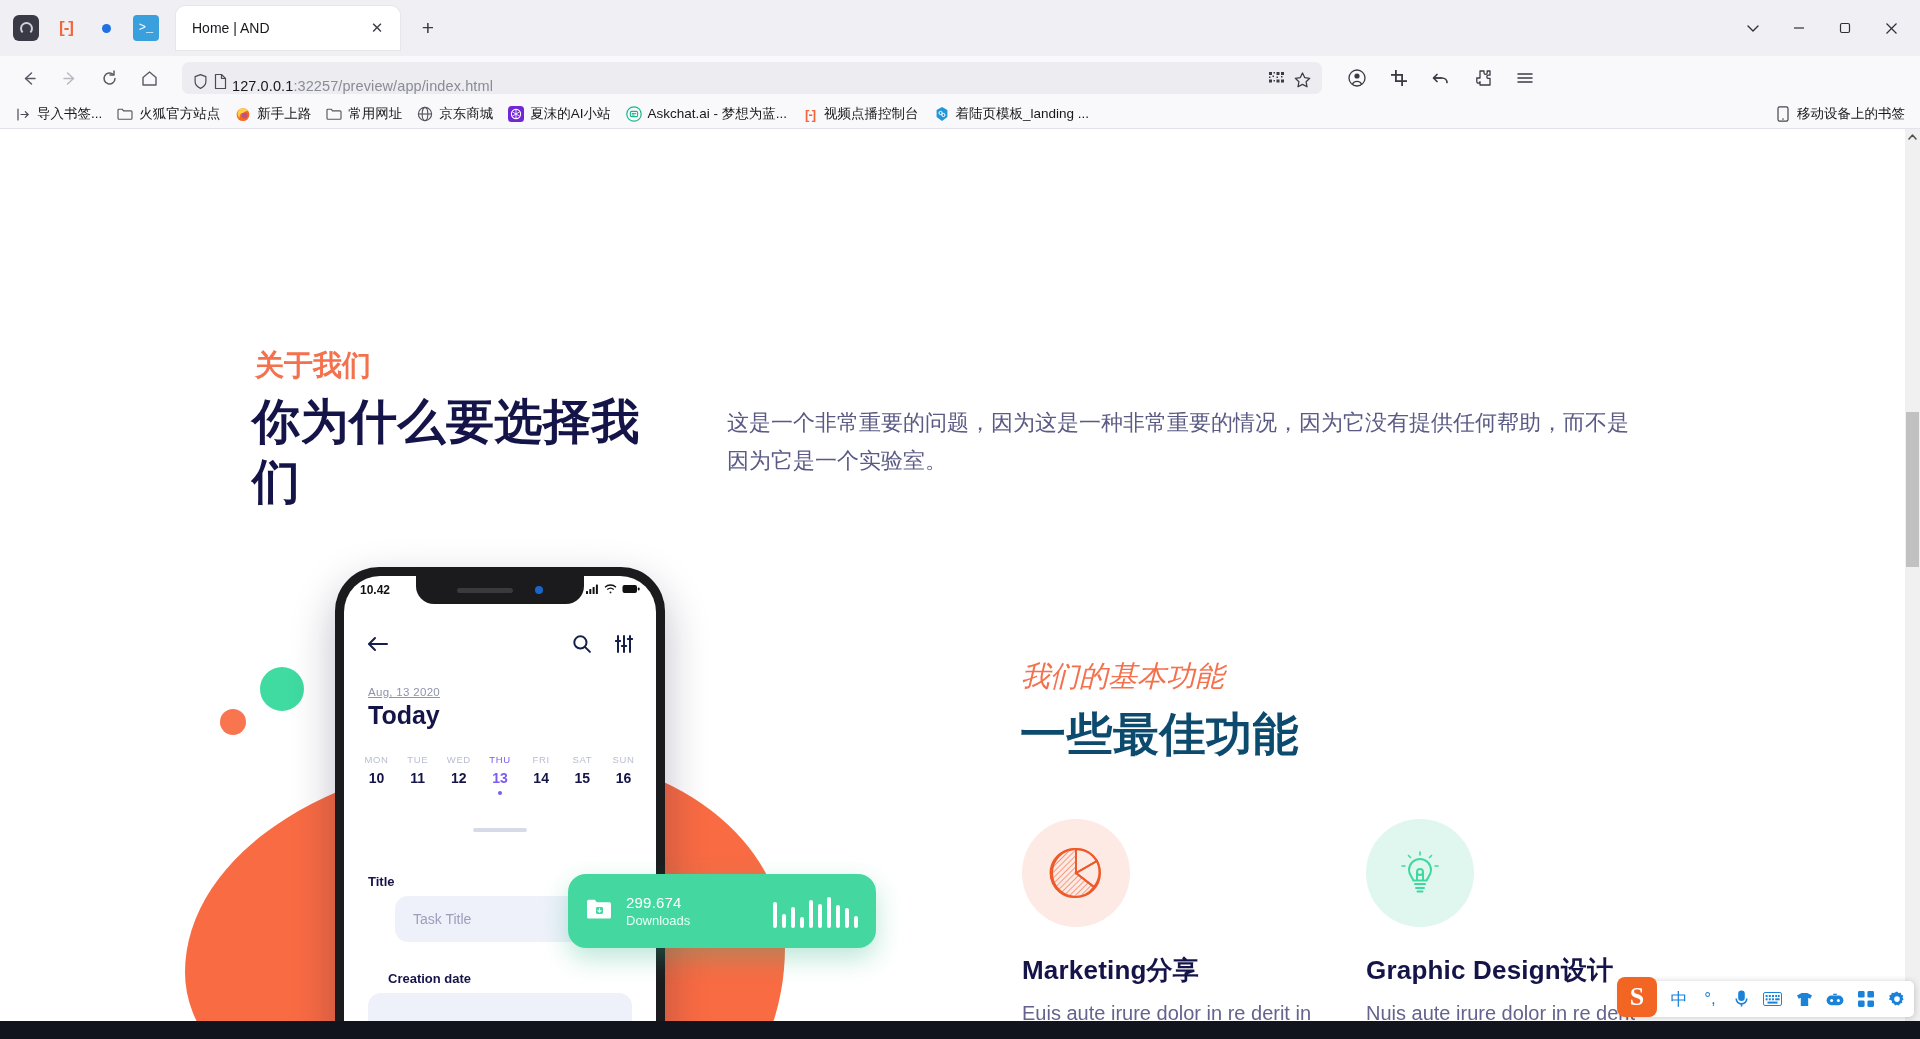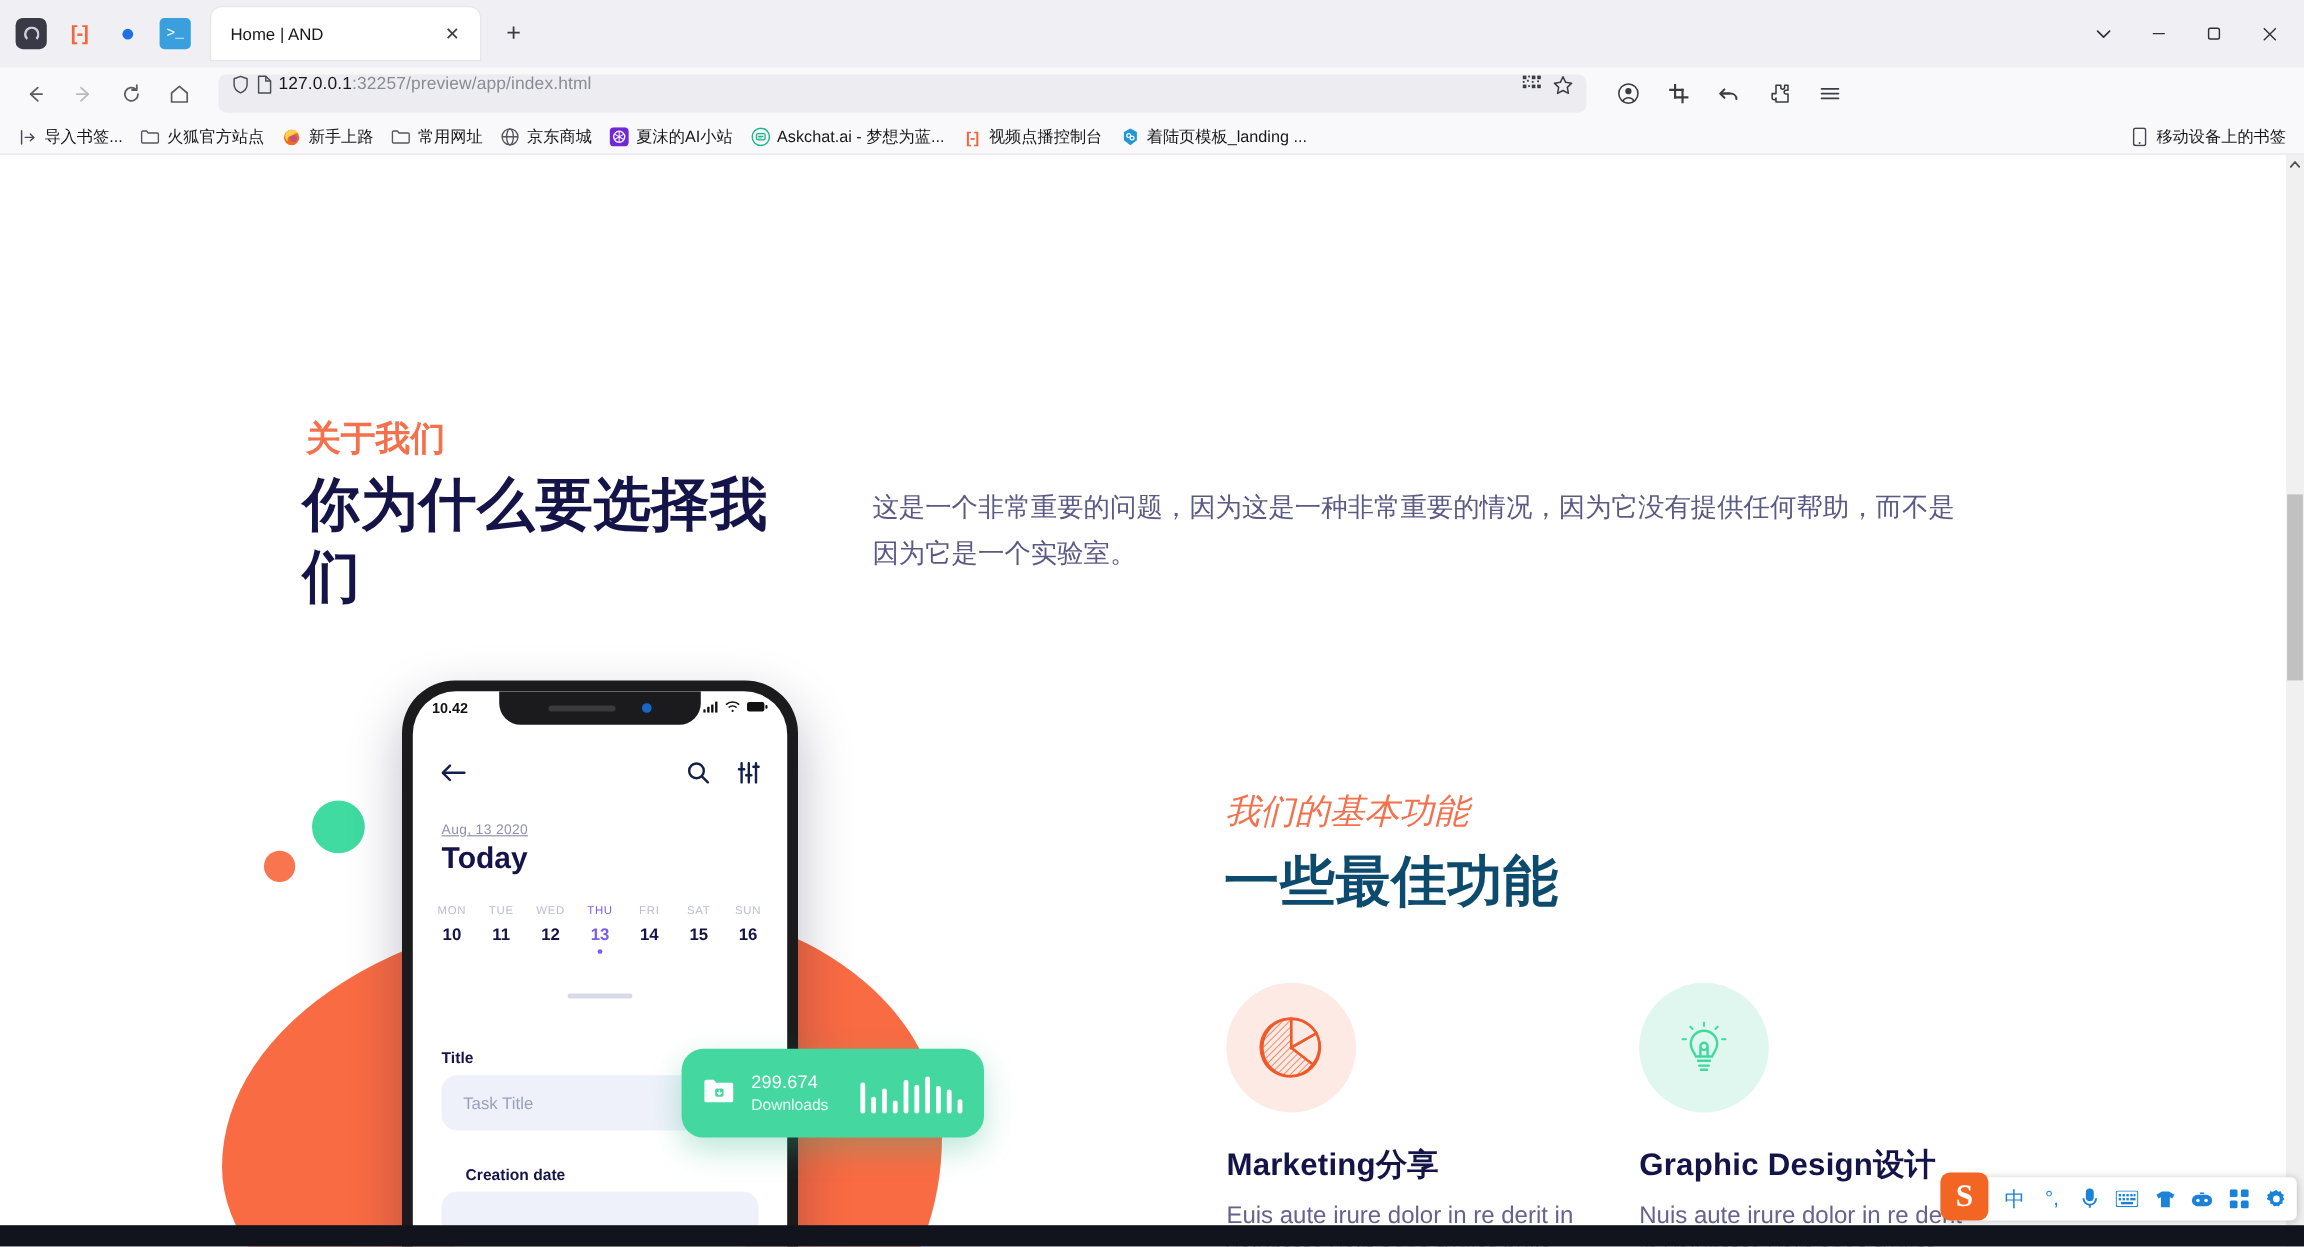--- a/index.html
+++ b/index.html
@@ -47,21 +47,21 @@
   .tabstrip-right { margin-left:auto; display:flex; align-items:center; }
   .winctl { width:46px;height:40px;display:flex;align-items:center;justify-content:center;color:#2f2f38;font-size:13px;}
   .winctl.close { font-size:17px; }
 
   
   .navbar { height: 44px; background:#f9f9fb; display:flex; align-items:center; padding: 0 10px; gap:2px;}
   .navbtn { width:38px;height:34px;display:flex;align-items:center;justify-content:center;border-radius:6px;color:#5b5b66;}
   .navbtn.dim { color:#b9b9c2; }
   .urlbar {
     flex:1; height:32px; margin: 0 8px 0 12px; background:#ececf1; border-radius:7px;
-    display:flex; align-items:flex-start; padding: 0 10px; gap:4px; max-width: 1140px;
+    display:flex; align-items:flex-end; padding: 0 10px; gap:4px; max-width: 1140px;
   }
   .url-text { font-size:14.5px; color:#8b8b96; white-space:nowrap; letter-spacing:0.1px;}
   .url-text b { color:#17171c; font-weight:400; }
   .urlbar-right { margin-left:auto; display:flex; align-items:center; gap:6px; padding-left:10px;}
   .nav-right { display:flex; align-items:center; gap:4px; margin-left:6px;}
 
   
   .bookmarks { height:29px; background:#f9f9fb; display:flex; align-items:center; padding:0 8px; gap:1px; border-bottom:1px solid #e2e2e8;}
   .bm { display:flex; align-items:center; gap:6px; padding:3px 7px; border-radius:5px; font-size:13.5px; color:#17171c; white-space:nowrap;}
   .bm-ic { width:16px;height:16px;display:flex;align-items:center;justify-content:center;flex:none;}
@@ -124,21 +124,21 @@
   .cal .num { font-size:14px; font-weight:700; color:#151449; margin-top:5px;}
   .cal .d.active .dow { color:#7c5cf0; }
   .cal .d.active .num { color:#7c5cf0; }
   .cal .d .pip { width:4px;height:4px;border-radius:50%;background:#7c5cf0;margin:5px auto 0;}
   .handle { position:absolute; left:50%; transform:translateX(-50%); top:252px; width:54px;height:4px;border-radius:3px;background:#d7dbe8;}
   .p-label { position:absolute; left:24px; font-size:13px;font-weight:700;color:#151449;}
   .p-input { position:absolute; left:24px; right:24px; height:46px; background:#eef1fa; border-radius:13px; display:flex;align-items:center;padding:0 18px;
      font-size:14px; color:#9aa0bb;}
 
   .badge {
-    position:absolute; left:368px; top:265px; width:252px; height:74px; background:#44d8a0; border-radius:18px;
+    position:absolute; left:368px; top:265px; width:308px; height:74px; background:#44d8a0; border-radius:18px;
     display:flex; align-items:center; padding: 0 18px; gap:14px;
     box-shadow: 0 10px 26px rgba(40,180,135,0.32);
   }
   .badge-txt .n { font-size:15px; color:#fff; font-weight:400; letter-spacing:0.2px;}
   .badge-txt .l { font-size:13px; color:#eafff6; margin-top:2px;}
   .bars { margin-left:auto; display:flex; align-items:flex-end; gap:5px; height:34px;}
   .bars i { display:block; width:4px; background:#fff; border-radius:2px;}
 
   
   .ime {
@@ -506,21 +506,21 @@
               </div>
               <div class="d">
                 <div class="dow">SUN</div>
                 <div class="num">16</div>
               </div>
             </div>
 
             <div class="handle"></div>
 
             <div class="p-label" style="top:298px;">Title</div>
-            <div class="p-input" style="top:320px;">Task Title</div>
+            <div class="p-input" style="top:320px;margin-left:27px;">Task Title</div>
 
             <div class="p-label" style="top:395px;margin-left:20px;">Creation date</div>
             <div class="p-input" style="top:417px;"></div>
           </div>
         </div>
 
         <div class="badge">
           <span>
             <svg width="26" height="22" viewBox="0 0 26 22">
                 <path d="M1 3.4A1.6 1.6 0 0 1 2.6 1.8h6.2l2 2.4H23.4A1.6 1.6 0 0 1 25 5.8v13.2a1.6 1.6 0 0 1-1.6 1.6H2.6A1.6 1.6 0 0 1 1 19V3.4z" fill="#fff"></path>

